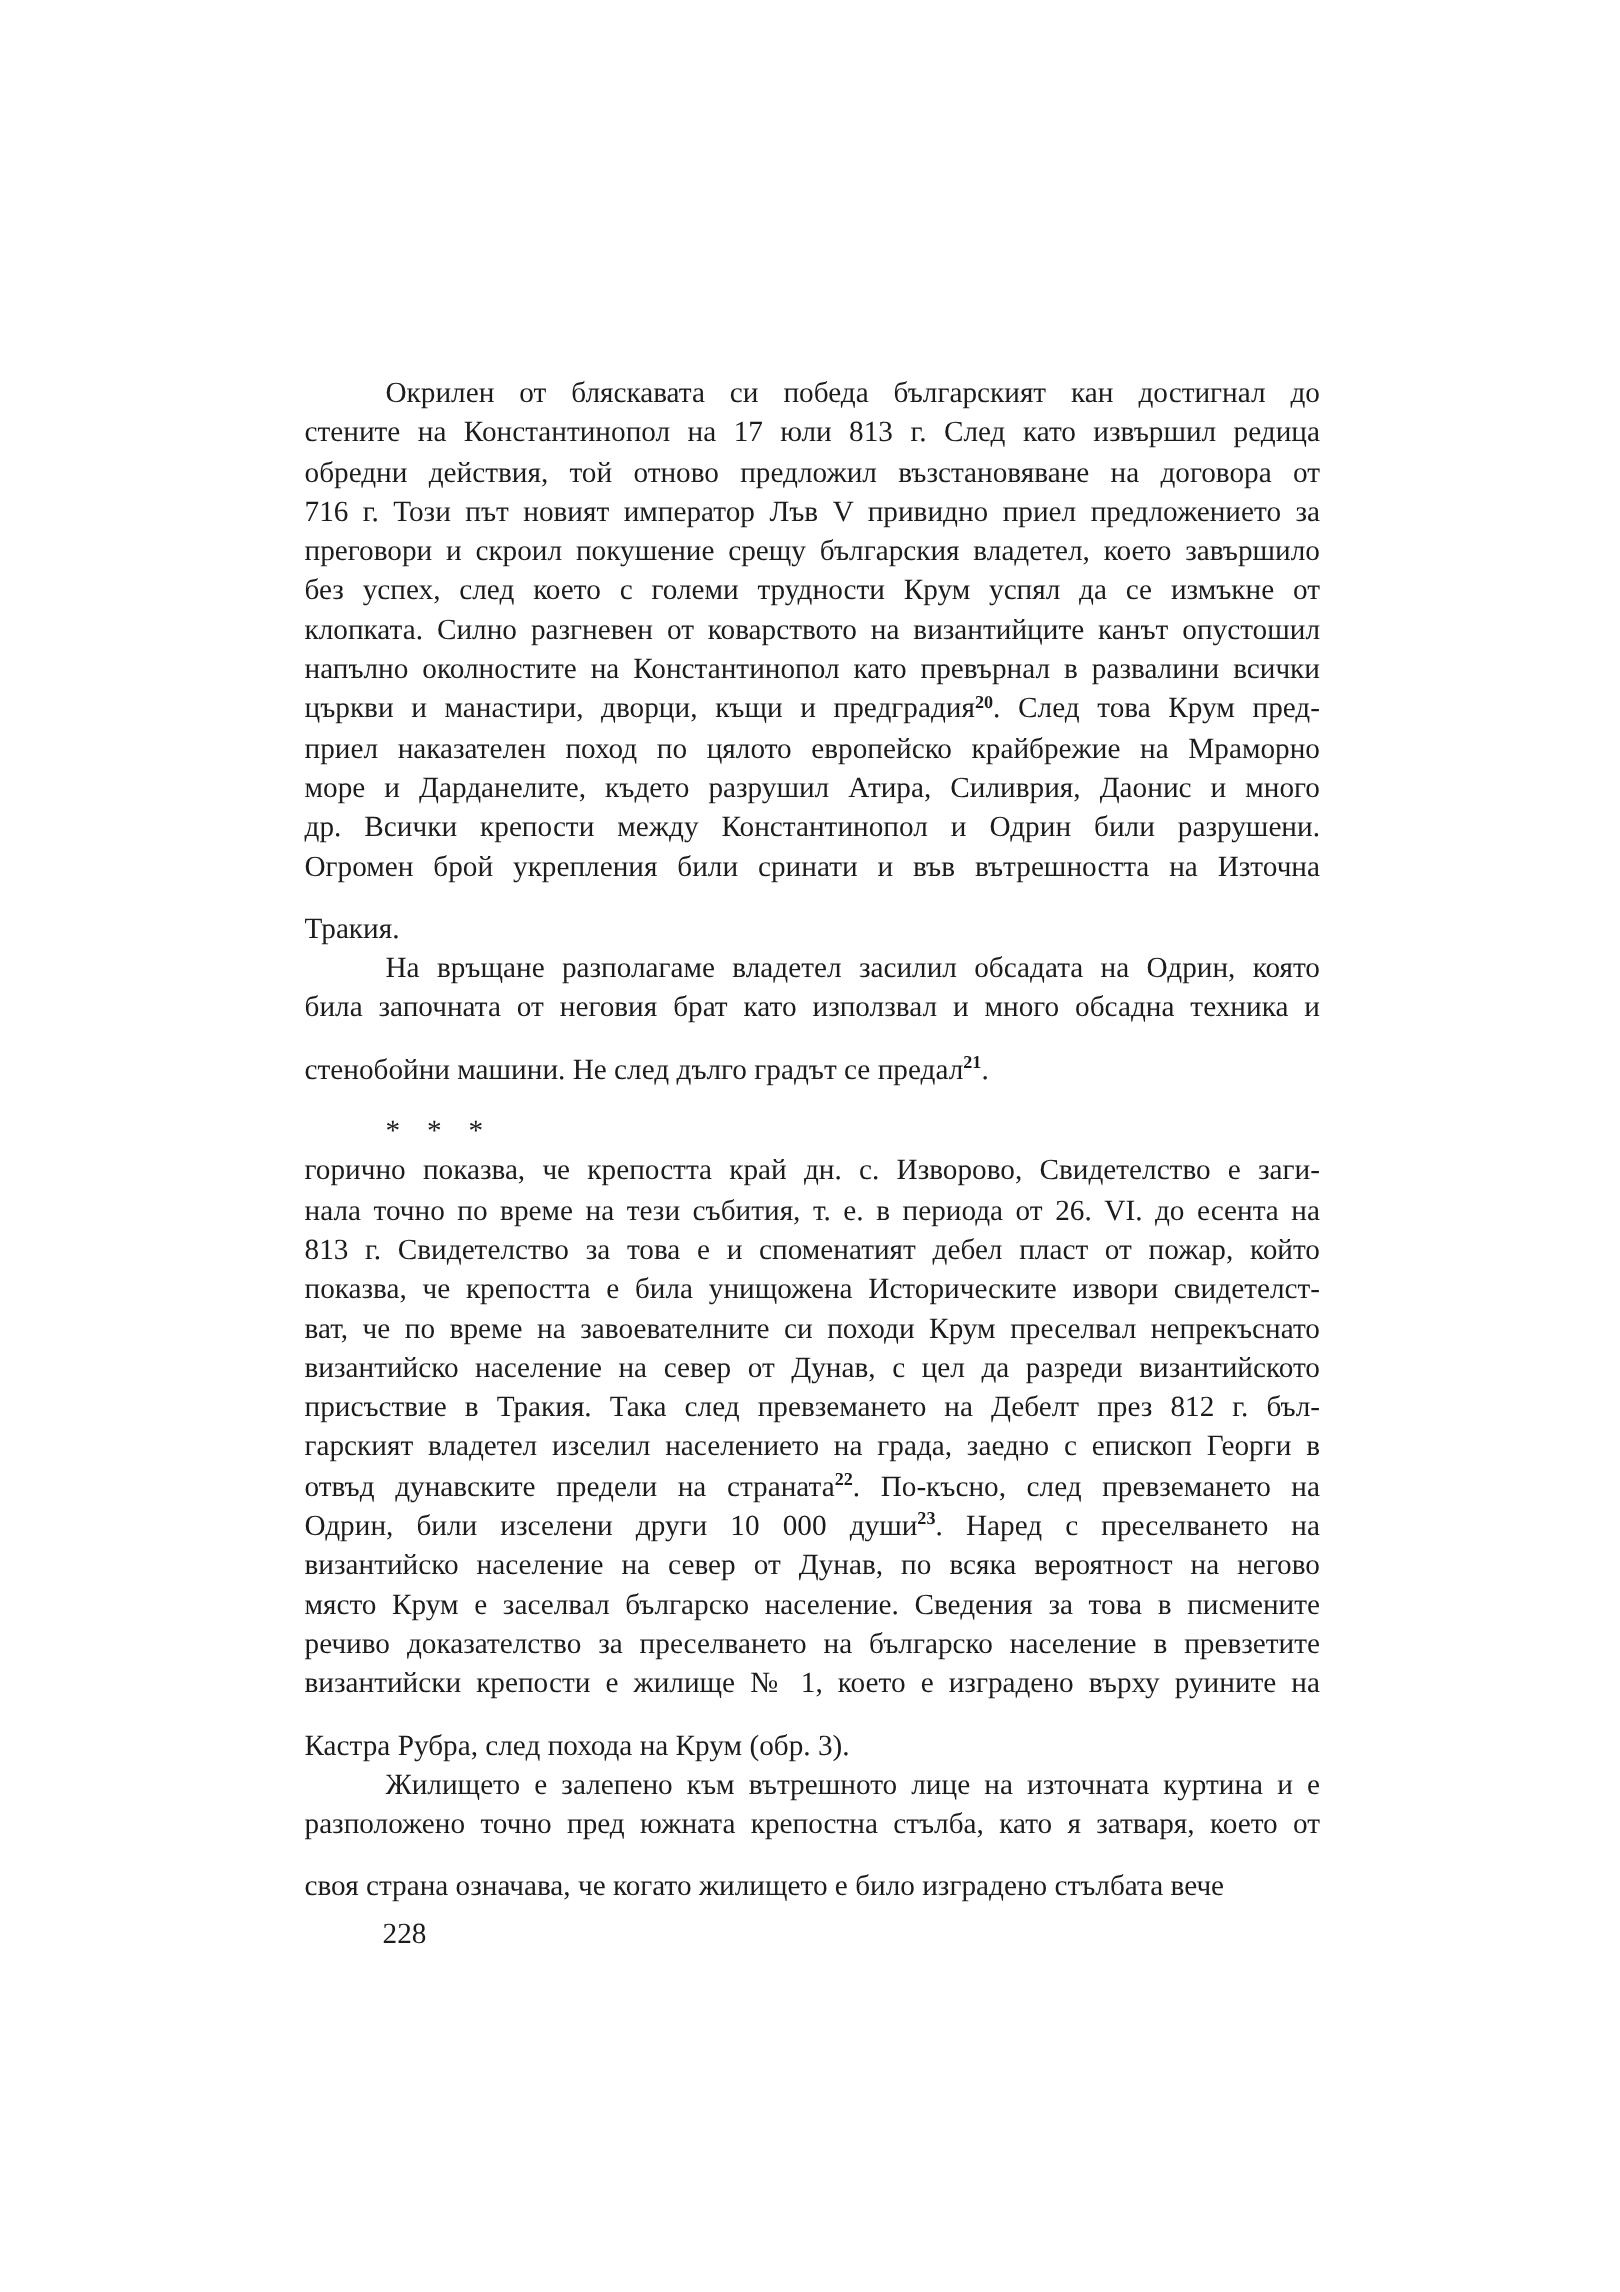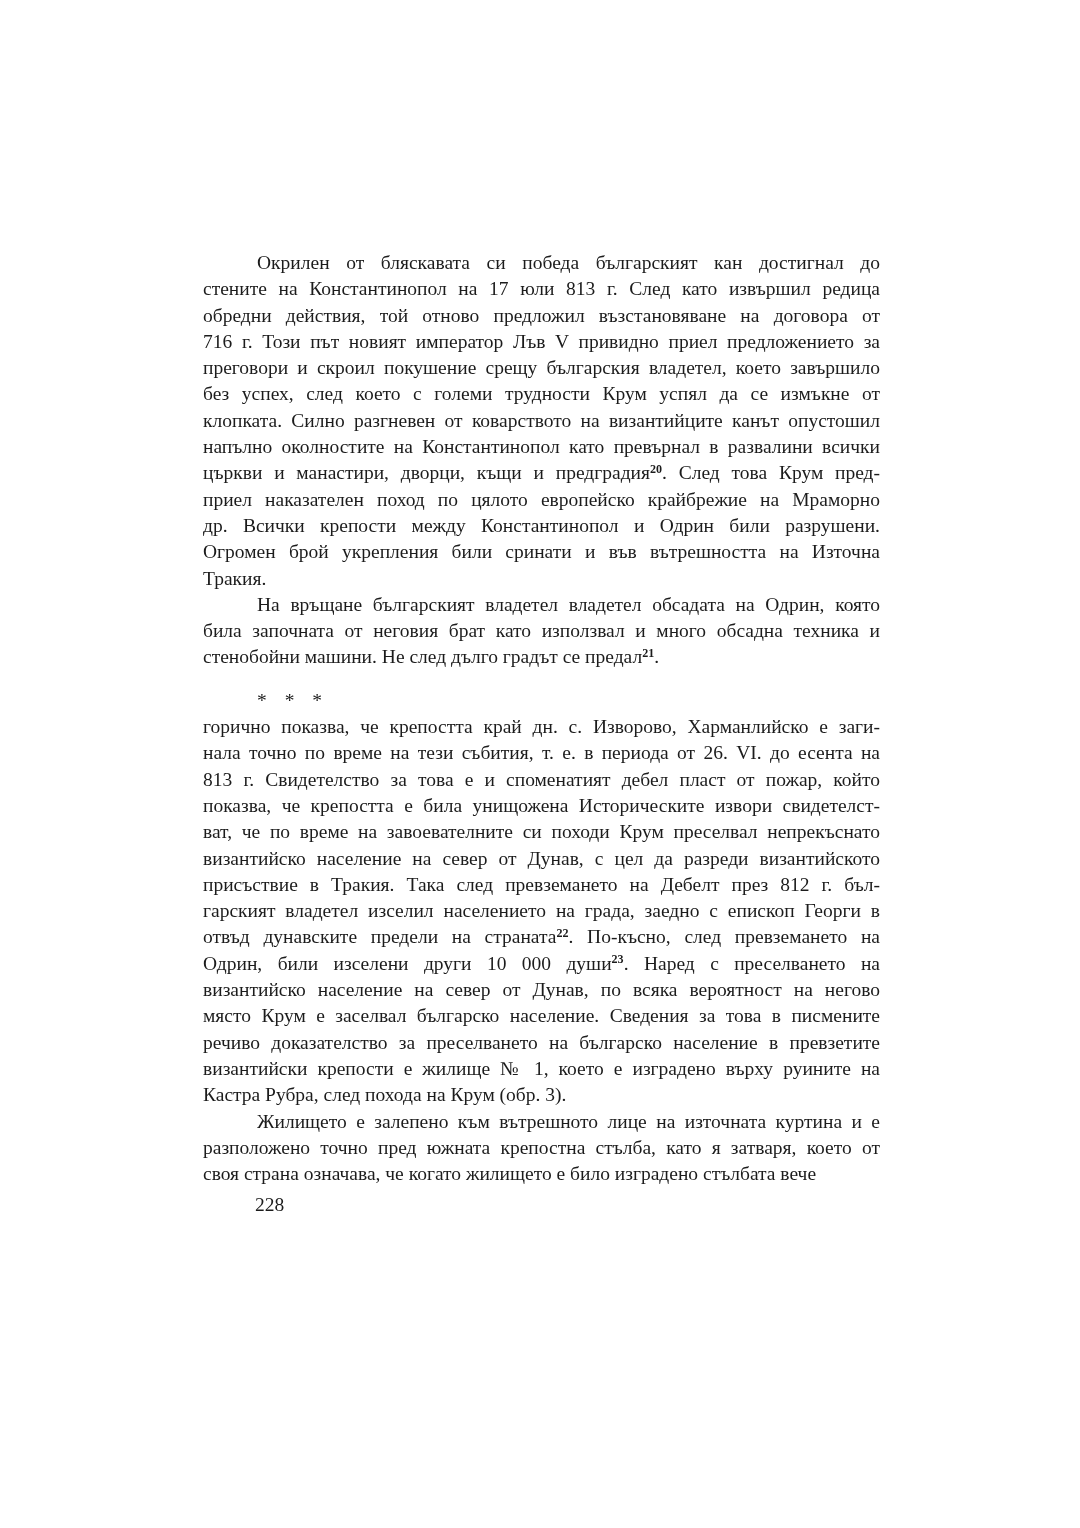--- a/index.html
+++ b/index.html
@@ -24,21 +24,21 @@
     font-size: 19.5px;
     line-height: 26.3px;
   }
   .para { margin: 0; padding: 0; }
   .line {
     text-align: justify;
     text-align-last: justify;
     white-space: normal;
   }
   .line.indent { text-indent: 54px; }
-  .line.last { text-align-last: left; }
+  .line.last { text-align-last: left; margin-top: 15px; }
   .line sup {
     font-size: 0.62em;
     line-height: 0;
     vertical-align: baseline;
     position: relative;
     top: -0.55em;
     font-weight: bold;
   }
   .separator {
     margin-top: 17px;
@@ -63,32 +63,33 @@
         <div class="line indent">Окрилен от бляскавата си победа българският кан достигнал до</div>
         <div class="line">стените на Константинопол на 17 юли 813 г. След като извършил редица</div>
         <div class="line">обредни действия, той отново предложил възстановяване на договора от</div>
         <div class="line">716 г. Този път новият император Лъв V привидно приел предложението за</div>
         <div class="line">преговори и скроил покушение срещу българския владетел, което завършило</div>
         <div class="line">без успех, след което с големи трудности Крум успял да се измъкне от</div>
         <div class="line">клопката. Силно разгневен от коварството на византийците канът опустошил</div>
         <div class="line">напълно околностите на Константинопол като превърнал в развалини всички</div>
         <div class="line">църкви и манастири, дворци, къщи и предградия<sup>20</sup>. След това Крум пред-</div>
         <div class="line">приел наказателен поход по цялото европейско крайбрежие на Мраморно</div>
+        <div class="line">море и Дарданелите, където разрушил Атира, Силиврия, Даонис и много</div>
         <div class="line">др. Всички крепости между Константинопол и Одрин били разрушени.</div>
         <div class="line">Огромен брой укрепления били сринати и във вътрешността на Източна</div>
         <div class="line last">Тракия.</div>
       </div>
       <div class="para">
-        <div class="line indent">На връщане българският владетел владетел обсадата на Одрин, която</div>
+        <div class="line indent">На връщане разполагаме владетел засилил обсадата на Одрин, която</div>
         <div class="line">била започната от неговия брат като използвал и много обсадна техника и</div>
         <div class="line last">стенобойни машини. Не след дълго градът се предал<sup>21</sup>.</div>
       </div>
       <div class="line separator indent last">* * *</div>
       <div class="para">
-        <div class="line">горично показва, че крепостта край дн. с. Изворово, Харманлийско е заги-</div>
+        <div class="line">горично показва, че крепостта край дн. с. Изворово, Свидетелство е заги-</div>
         <div class="line">нала точно по време на тези събития, т. е. в периода от 26. VI. до есента на</div>
         <div class="line">813 г. Свидетелство за това е и споменатият дебел пласт от пожар, който</div>
         <div class="line">показва, че крепостта е била унищожена Историческите извори свидетелст-</div>
         <div class="line">ват, че по време на завоевателните си походи Крум преселвал непрекъснато</div>
         <div class="line">византийско население на север от Дунав, с цел да разреди византийското</div>
         <div class="line">присъствие в Тракия. Така след превземането на Дебелт през 812 г. бъл-</div>
         <div class="line">гарският владетел изселил населението на града, заедно с епископ Георги в</div>
         <div class="line">отвъд дунавските предели на страната<sup>22</sup>. По-късно, след превземането на</div>
         <div class="line">Одрин, били изселени други 10 000 души<sup>23</sup>. Наред с преселването на</div>
         <div class="line">византийско население на север от Дунав, по всяка вероятност на негово</div>

